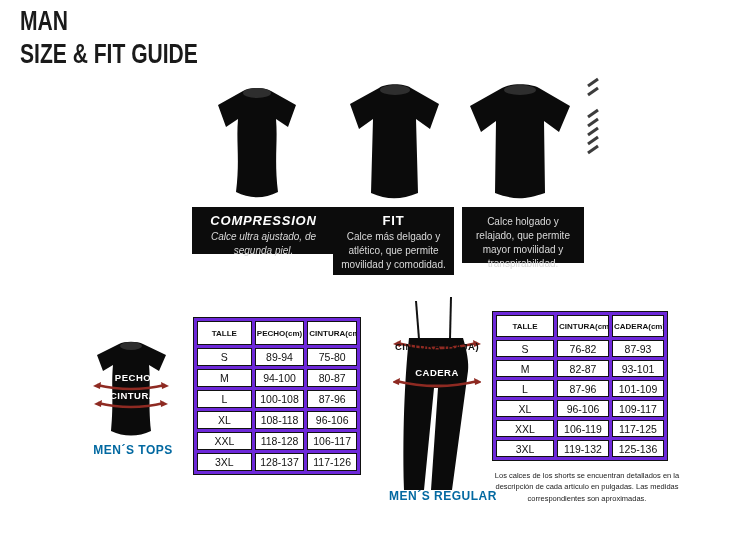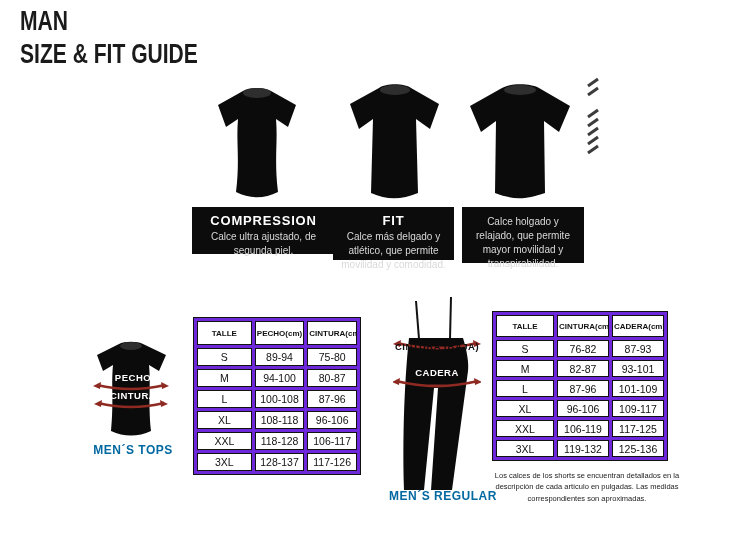--- a/index.html
+++ b/index.html
@@ -87,26 +87,26 @@
     <line x1="3" y1="9" x2="13" y2="2"></line>
     <line x1="3" y1="18" x2="13" y2="11"></line>
     <line x1="3" y1="40" x2="13" y2="33"></line>
     <line x1="3" y1="49" x2="13" y2="42"></line>
     <line x1="3" y1="58" x2="13" y2="51"></line>
     <line x1="3" y1="67" x2="13" y2="60"></line>
     <line x1="3" y1="76" x2="13" y2="69"></line>
   </g>
 </svg>
 
-<div class="abs fit-box" style="left:192px;top:207px;width:143px;height:47px;">
+<div class="abs fit-box" style="left:192px;top:207px;width:143px;height:47px;font-style:italic;">
   <span class="fit-name">COMPRESSION</span>
   <span class="fit-desc">Calce ultra ajustado, de segunda piel.</span>
 </div>
 
-<div class="abs fit-box" style="left:333px;top:207px;width:121px;height:53px;">
+<div class="abs fit-box" style="left:333px;top:207px;width:121px;height:68px;">
   <span class="fit-name">FIT</span>
   <span class="fit-desc">Calce más delgado y atlético, que permite movilidad y comodidad.</span>
 </div>
 
 <div class="abs fit-box" style="left:462px;top:207px;width:122px;height:56px;">
   <span class="fit-desc">Calce holgado y relajado, que permite mayor movilidad y transpirabilidad.</span>
 </div>
 
 <div class="abs" style="left:84px;top:340px;width:98px;height:98px;">
   <svg width="98" height="98" viewBox="0 0 98 98">

